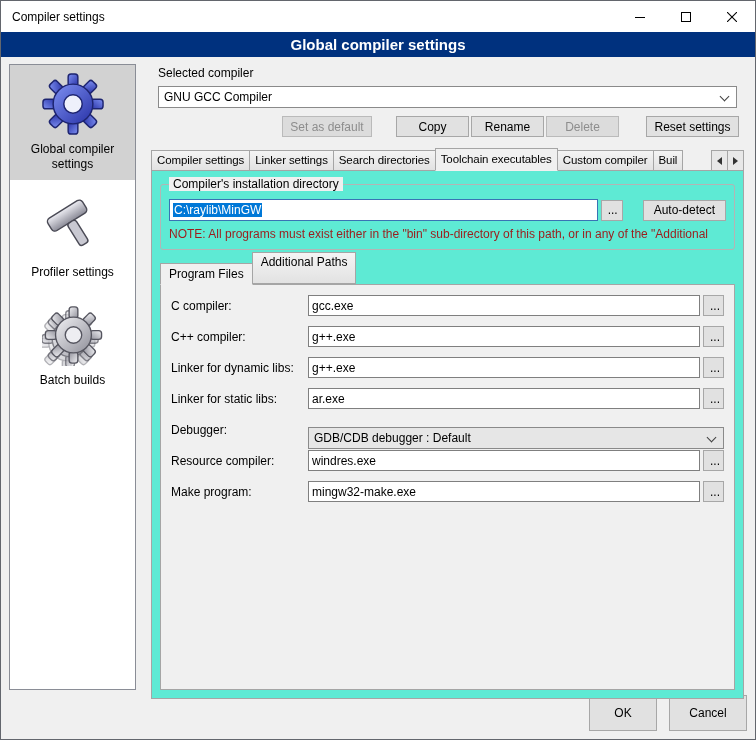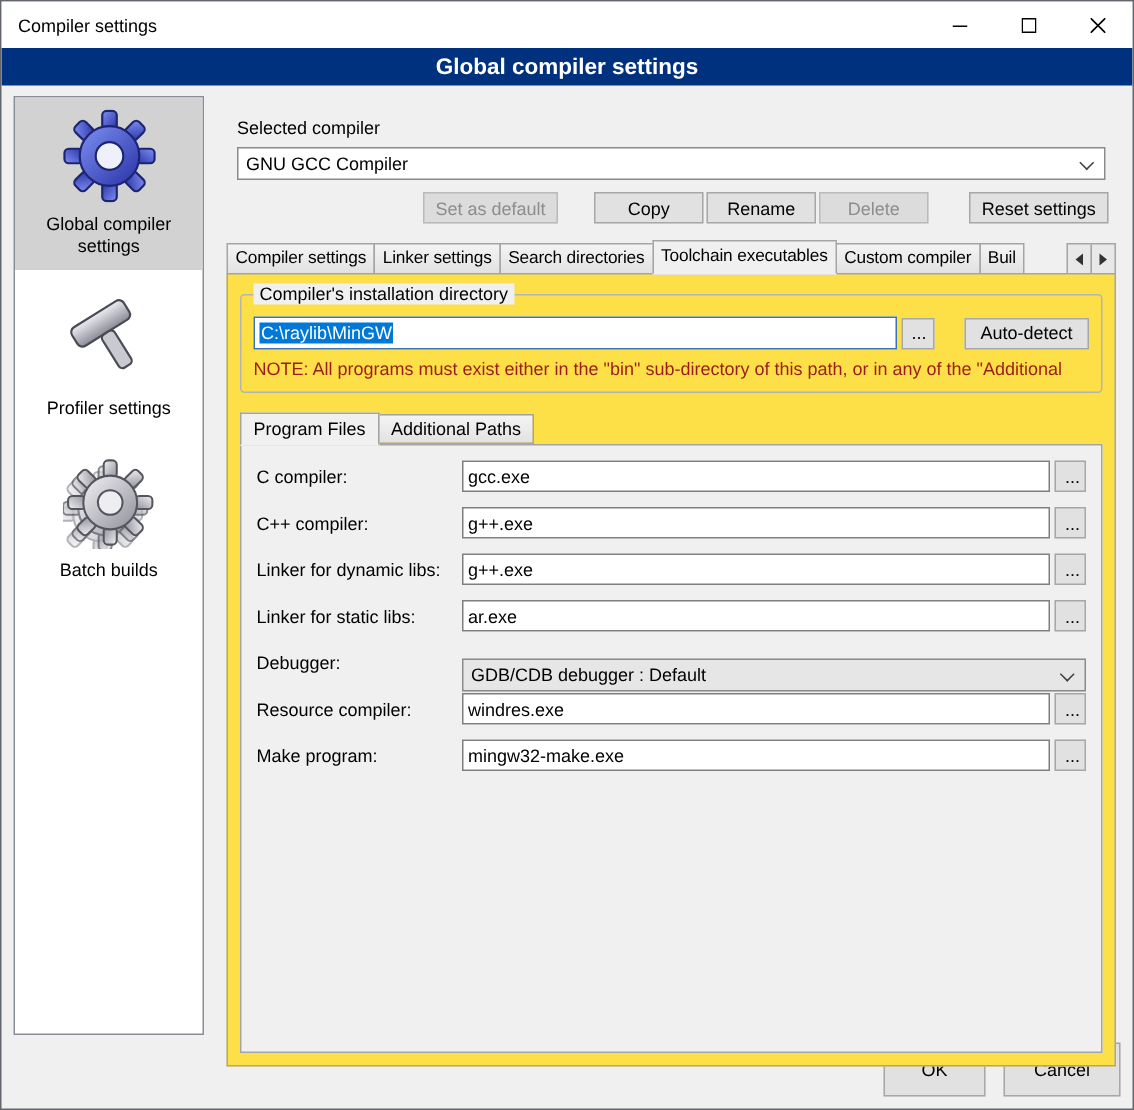--- a/index.html
+++ b/index.html
@@ -18,21 +18,21 @@
                  font-size:15px; text-align:center; line-height:25px; }
 
   
   .sidebar { position:absolute; left:8px; top:63px; width:127px; height:626px;
              background:#fff; border:1px solid #8a8d96; box-sizing:border-box; }
   .side-item { display:flex; flex-direction:column; align-items:center; padding:8px 2px 8px; margin-bottom:8px; }
   .side-item.selected { background:#d2d2d2; }
   .side-label { font-size:12px; color:#000; text-align:center; margin-top:7px; line-height:1.25; }
 
   
-  .main { position:absolute; left:145px; top:72px; width:603px; height:640px; }
+  .main { position:absolute; left:145px; top:60px; width:603px; height:640px; }
   .sc-label { font-size:12px; margin:5px 0 6px 12px; }
 
   .combo { position:relative; background:#fff; border:1px solid #8a8a8a; height:22px;
            font-size:12px; display:flex; align-items:center; padding:0 20px 0 5px;
            box-sizing:border-box; white-space:nowrap; overflow:hidden; }
   .combo.main-combo { margin:0 12px; }
   .combo.gray { background:#e6e6e6; }
   .chev { position:absolute; right:8px; top:6px; width:6px; height:6px;
           border-right:1.5px solid #404040; border-bottom:1.5px solid #404040; transform:rotate(45deg); }
 
@@ -56,39 +56,39 @@
   .tab.active { height:23px; background:#f0f0f0; border-bottom:1px solid #f0f0f0;
                 position:relative; z-index:3; line-height:21px; }
   .tab.clipped { max-width:36px; overflow:hidden; }
   .tab-arrows { position:absolute; right:0; bottom:0; display:flex; }
   .arrow-btn { width:17px; height:21px; border:1px solid #a5a5a5; background:#e8e8e8;
                display:flex; align-items:center; justify-content:center; margin-left:-1px; padding:0; }
   .tri-l { width:0; height:0; border-top:4px solid transparent; border-bottom:4px solid transparent; border-right:5px solid #333; }
   .tri-r { width:0; height:0; border-top:4px solid transparent; border-bottom:4px solid transparent; border-left:5px solid #333; }
 
   .tabpanel { position:absolute; top:109px; left:5px; right:5px; bottom:2px;
-              background:#fde047; border:1px solid #a5a5a5; z-index:1;
+              background:#5eead4; border:1px solid #a5a5a5; z-index:1;
               padding:8px; box-sizing:border-box; display:flex; flex-direction:column; }
 
   
   .groupbox { position:relative; border:1px solid #b4b4b4; border-radius:3px;
               margin-top:5px; padding:14px 8px 8px 8px; }
   .gb-legend { position:absolute; top:-8px; left:8px; background:#f0f0f0;
                padding:0 4px; font-size:12px; }
   .dir-row { display:flex; align-items:center; }
   .textbox { flex:1; height:22px; background:#fff; border:1px solid #3973b5;
              display:flex; align-items:center; padding:0 3px; font-size:12px; box-sizing:border-box; }
   .sel-text { background:#0078d7; color:#fff; padding:0 1px; white-space:nowrap; }
   .mini-btn { width:22px; margin-left:3px; }
   .autodetect { margin-left:20px; padding:0 10px; }
   .note { color:#9c1c1c; font-size:12px; margin-top:6px; white-space:nowrap; overflow:hidden; }
 
   
   .subtabstrip { display:flex; align-items:flex-end; height:22px; margin-top:12px; }
-  .subtab { box-sizing:border-box; height:20px; padding:0 8px; font-size:12px; line-height:18px;
+  .subtab { box-sizing:border-box; height:32px; padding:0 8px; font-size:12px; line-height:18px;
             background:linear-gradient(#f4f4f4,#e2e2e2); border:1px solid #a5a5a5;
             margin-right:-1px; white-space:nowrap; }
   .subtab.active { height:22px; line-height:20px; background:#f0f0f0;
                    border-bottom:1px solid #f0f0f0; margin-bottom:-1px; position:relative; z-index:3; }
   .subpanel { flex:1; border:1px solid #a5a5a5; background:#f0f0f0; padding:10px; box-sizing:border-box; }
 
   
   .form-row { display:flex; align-items:center; height:21px; margin-bottom:10px; }
   .form-row .f-label { width:137px; font-size:12px; flex:0 0 137px; }
   .form-row input { flex:1; height:21px; border:1px solid #7f7f7f; background:#fff;

